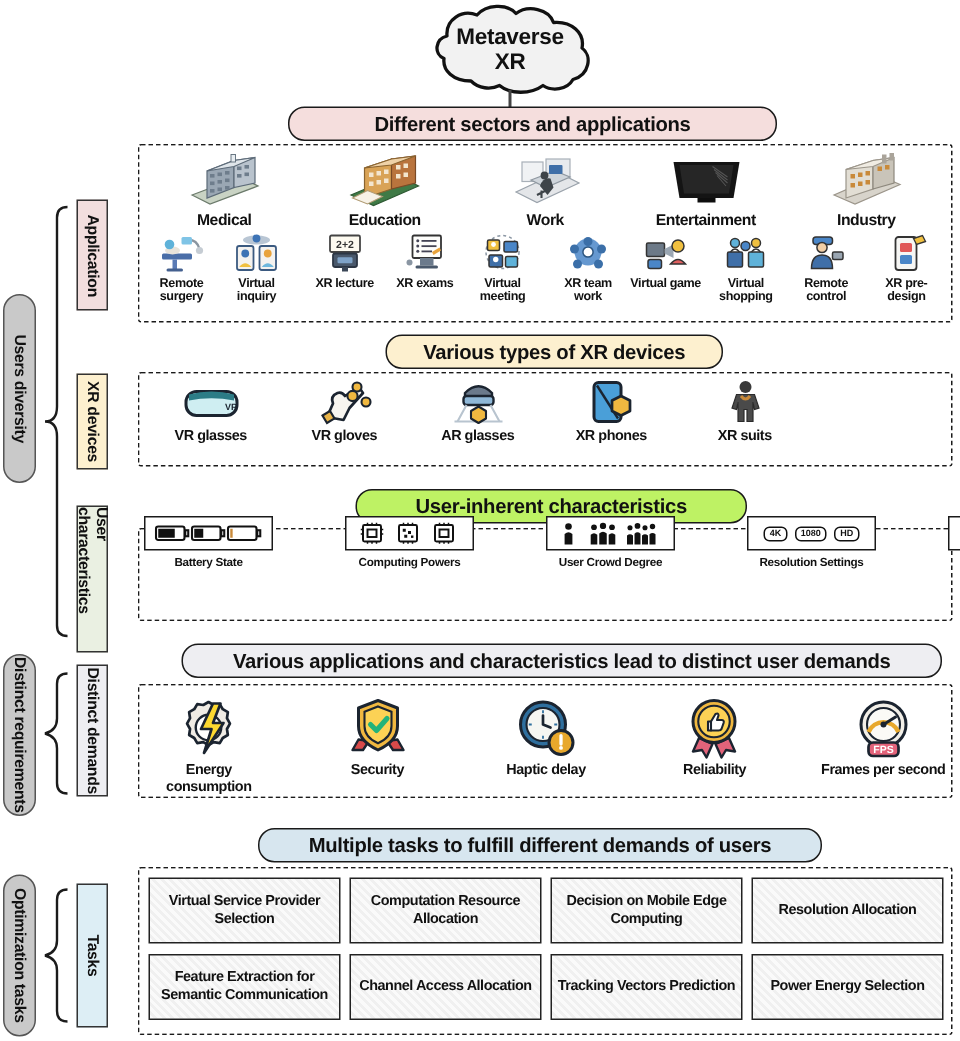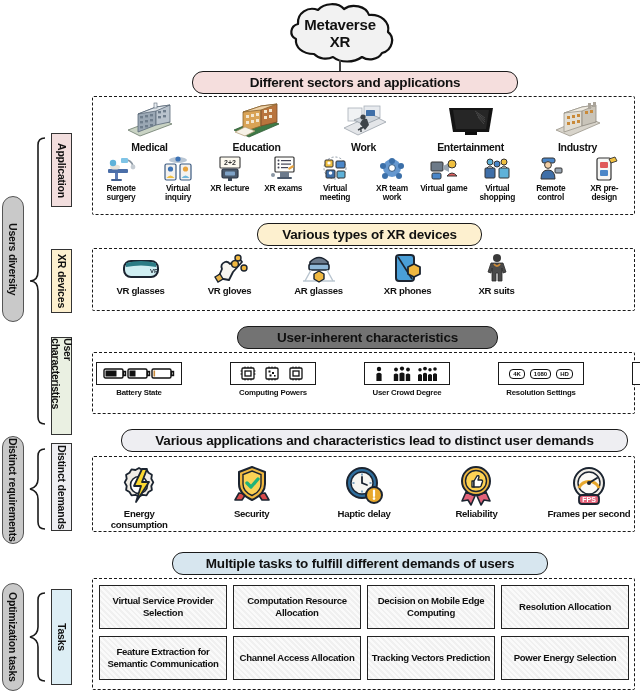--- a/index.html
+++ b/index.html
@@ -140,21 +140,21 @@
             <rect x="23" y="23" width="3" height="2.4"></rect>
             <rect x="28" y="22" width="3" height="2.4"></rect>
           <rect x="36" y="9" width="3" height="2.4"></rect>
             <rect x="41" y="8" width="3" height="2.4"></rect>
           <rect x="36" y="14" width="3" height="2.4"></rect>
             <rect x="41" y="13" width="3" height="2.4"></rect>
         </g>
         <rect x="32" y="1" width="3" height="5" fill="#e8edf1" stroke="#5c6a78" stroke-width="0.6"></rect>
       </svg>
       <div class="cap cap-lg">Medical</div>
-      <div class="row" style="position:relative; left:0; top:0; width:107px; justify-content:space-between; margin-top:2px">
+      <div class="row" style="position:relative; left:0; top:0; width:107px; justify-content:flex-start; margin-top:2px">
         <div class="cell" style="width:50px">
           <svg width="34" height="26" viewBox="0 0 34 26">
             <rect x="4" y="13" width="20" height="4" rx="1" fill="#4a6ea8"></rect>
             <rect x="11" y="17" width="3" height="7" fill="#5b7bb5"></rect>
             <rect x="7" y="23" width="11" height="2" rx="1" fill="#44608f"></rect>
             <ellipse cx="11" cy="11" rx="5" ry="2.6" fill="#e8e3da"></ellipse>
             <circle cx="9" cy="7" r="3.2" fill="#5fb2d9"></circle>
             <path d="M20,4 q7,-1 9,6" stroke="#8a95a0" stroke-width="1.6" fill="none"></path>
             <circle cx="29" cy="11" r="2.4" fill="#c5ccd3"></circle>
             <rect x="17" y="2" width="7" height="5" rx="1" fill="#7fc4e6"></rect>
@@ -395,25 +395,25 @@
     <div class="cell" style="width:89px">
       <svg width="44" height="32" viewBox="0 0 44 32">
         <circle cx="22" cy="6" r="4" fill="#3a3a3a"></circle>
         <path d="M16,11 l12,0 3,9 -3,1 -1,-5 0,13 -4,0 0,-8 -2,0 0,8 -4,0 0,-13 -1,5 -3,-1z" fill="#4a4a4a" stroke="#2b2b2b" stroke-width="0.8"></path>
         <path d="M19,12 q3,4 6,0" stroke="#c98a3a" stroke-width="2" fill="none"></path>
       </svg>
       <div class="cap cap-md">XR suits</div>
     </div>
   </div>
 
-  <div class="pill" style="left:237px; top:326px; width:261px; background:#737373;">User-inherent characteristics</div>
+  <div class="pill" style="left:237px; top:326px; width:261px; background:#bef264;">User-inherent characteristics</div>
 
   <div class="dbox" style="left:92px; top:352px; width:543px; height:62px;"></div>
 
-  <div class="row" style="left:96px; top:362px; width:536px;gap:48px;">
+  <div class="row" style="left:96px; top:344px; width:536px;gap:48px;">
 
     <div class="cell" style="width:107px">
       <div class="charbox" style="width:86px; height:23px">
         <svg width="72" height="15" viewBox="0 0 72 15">
           <g stroke="#111" stroke-width="1.4" fill="none">
             <rect x="1" y="3" width="19" height="9" rx="1.5"></rect>
               <rect x="20.5" y="5.5" width="2" height="4"></rect>
             <rect x="25" y="3" width="19" height="9" rx="1.5"></rect>
               <rect x="44.5" y="5.5" width="2" height="4"></rect>
             <rect x="49" y="3" width="19" height="9" rx="1.5"></rect>

